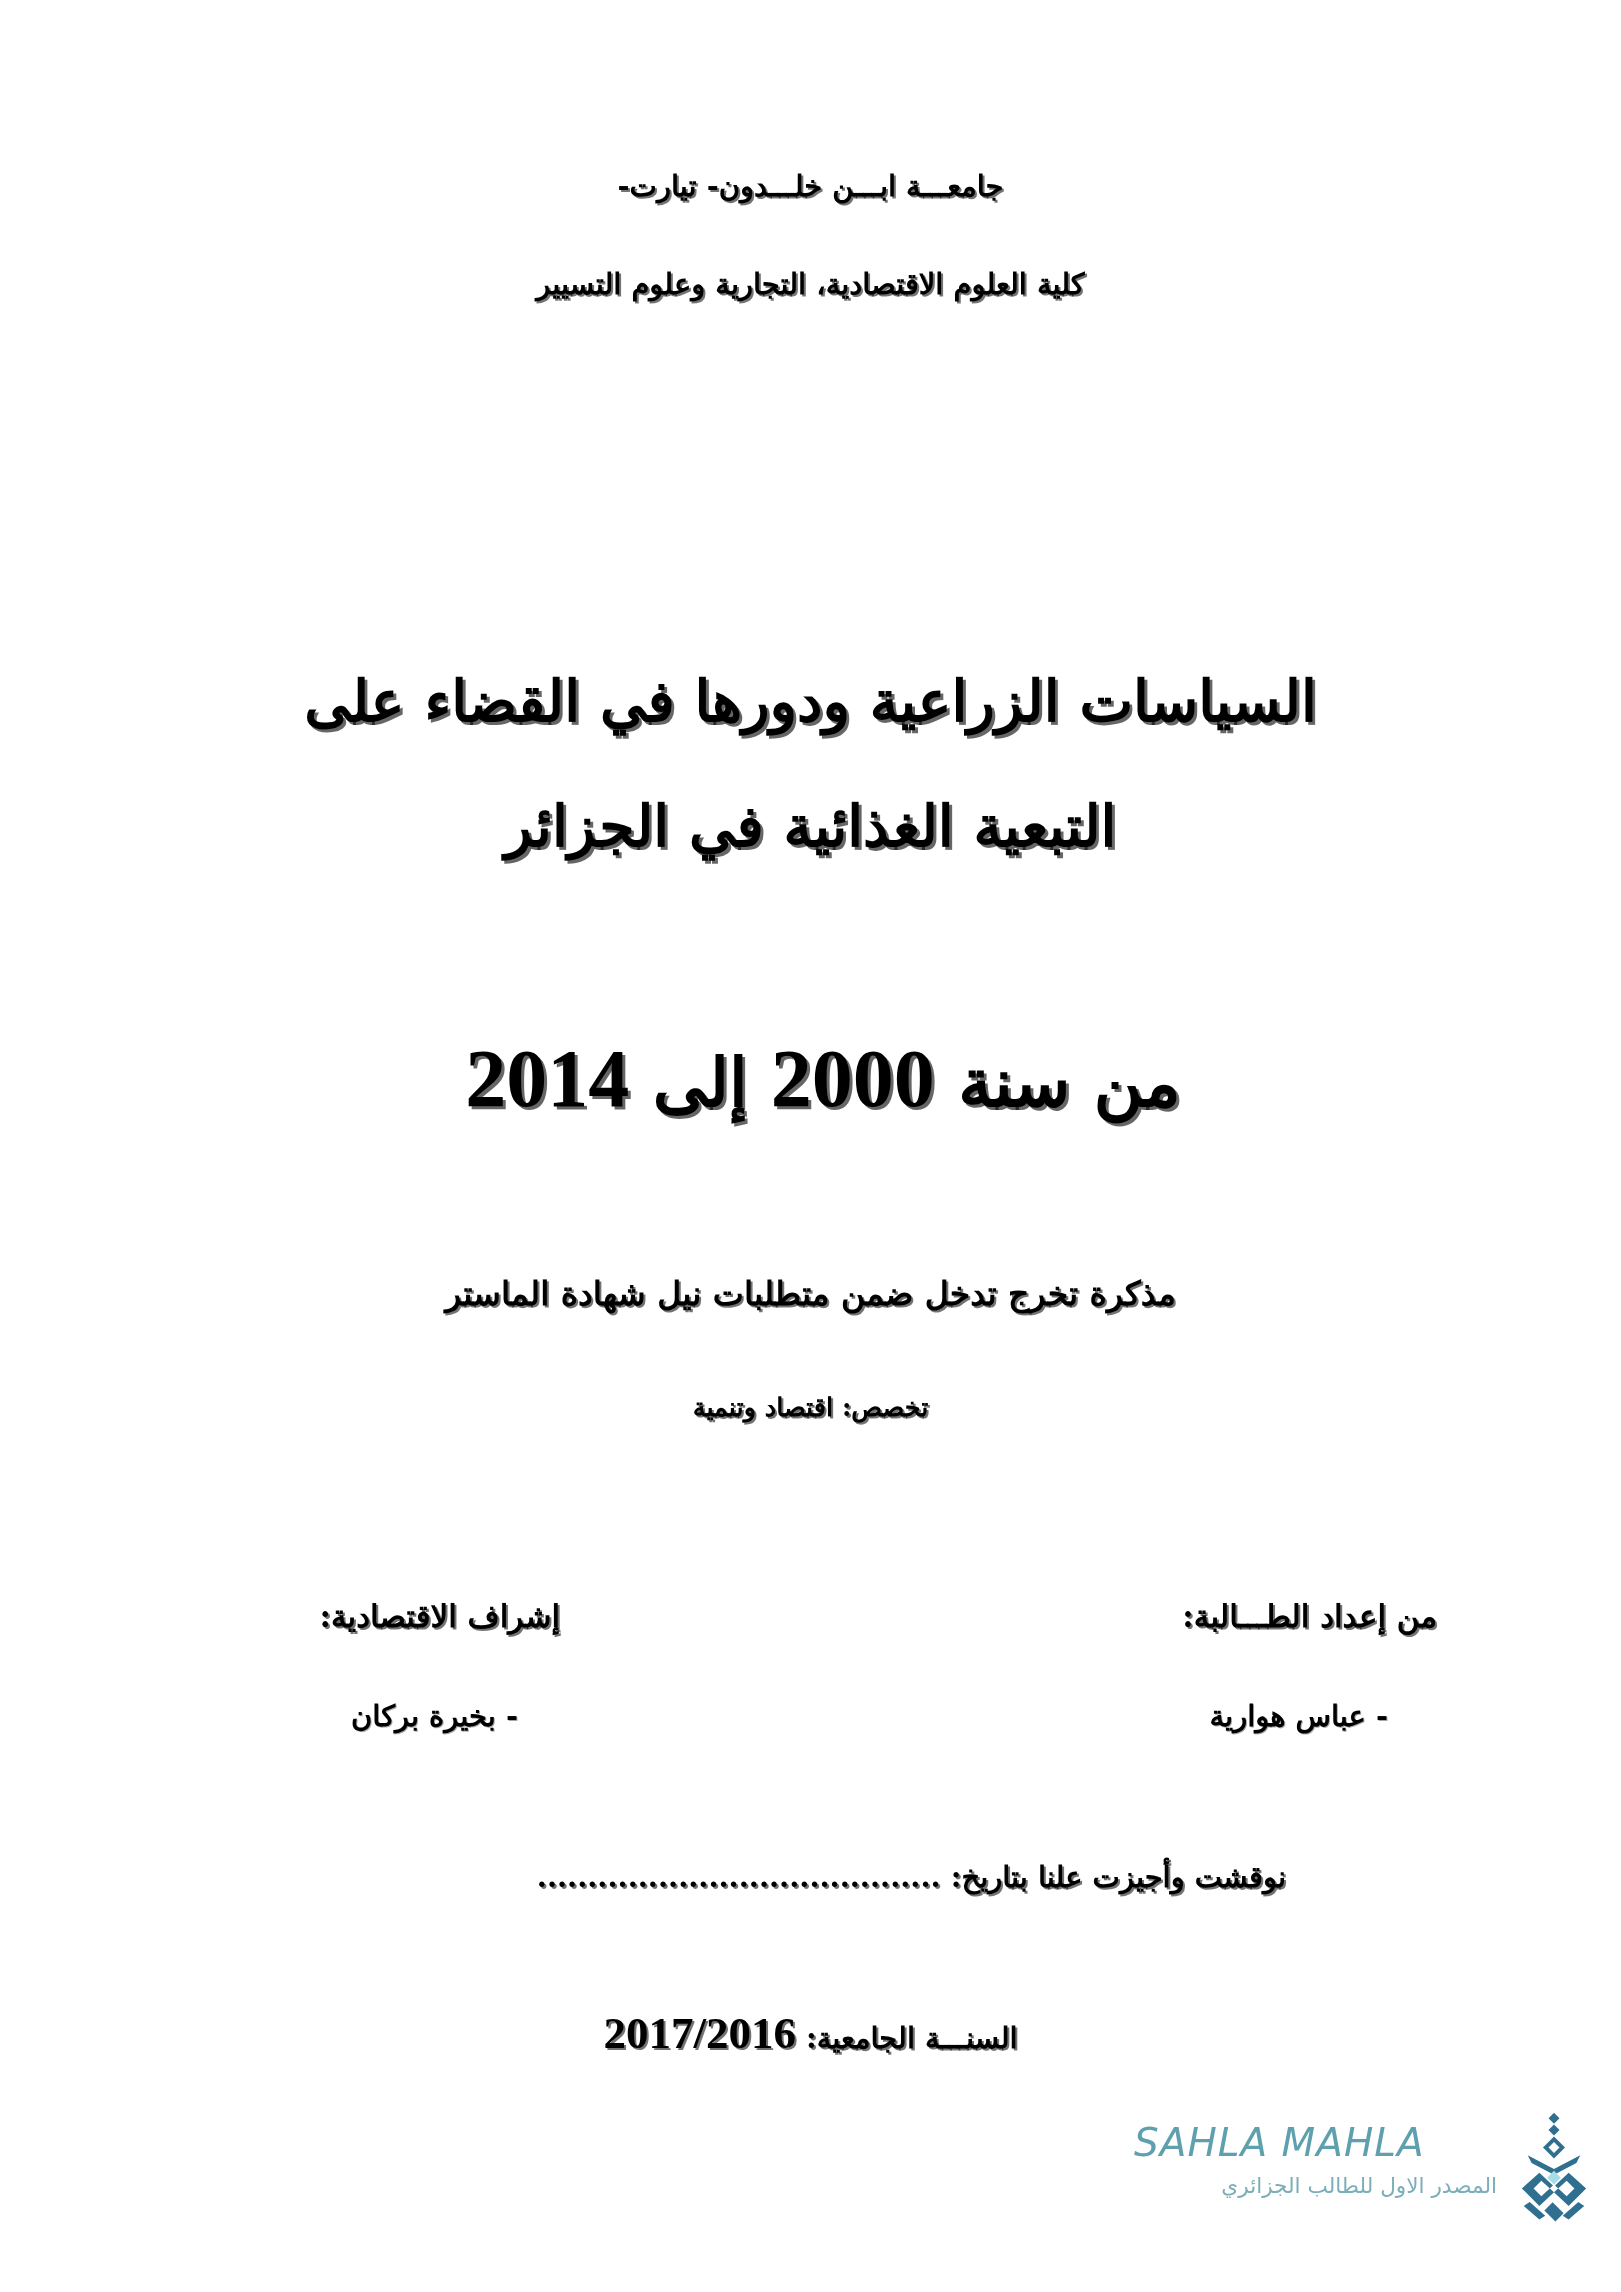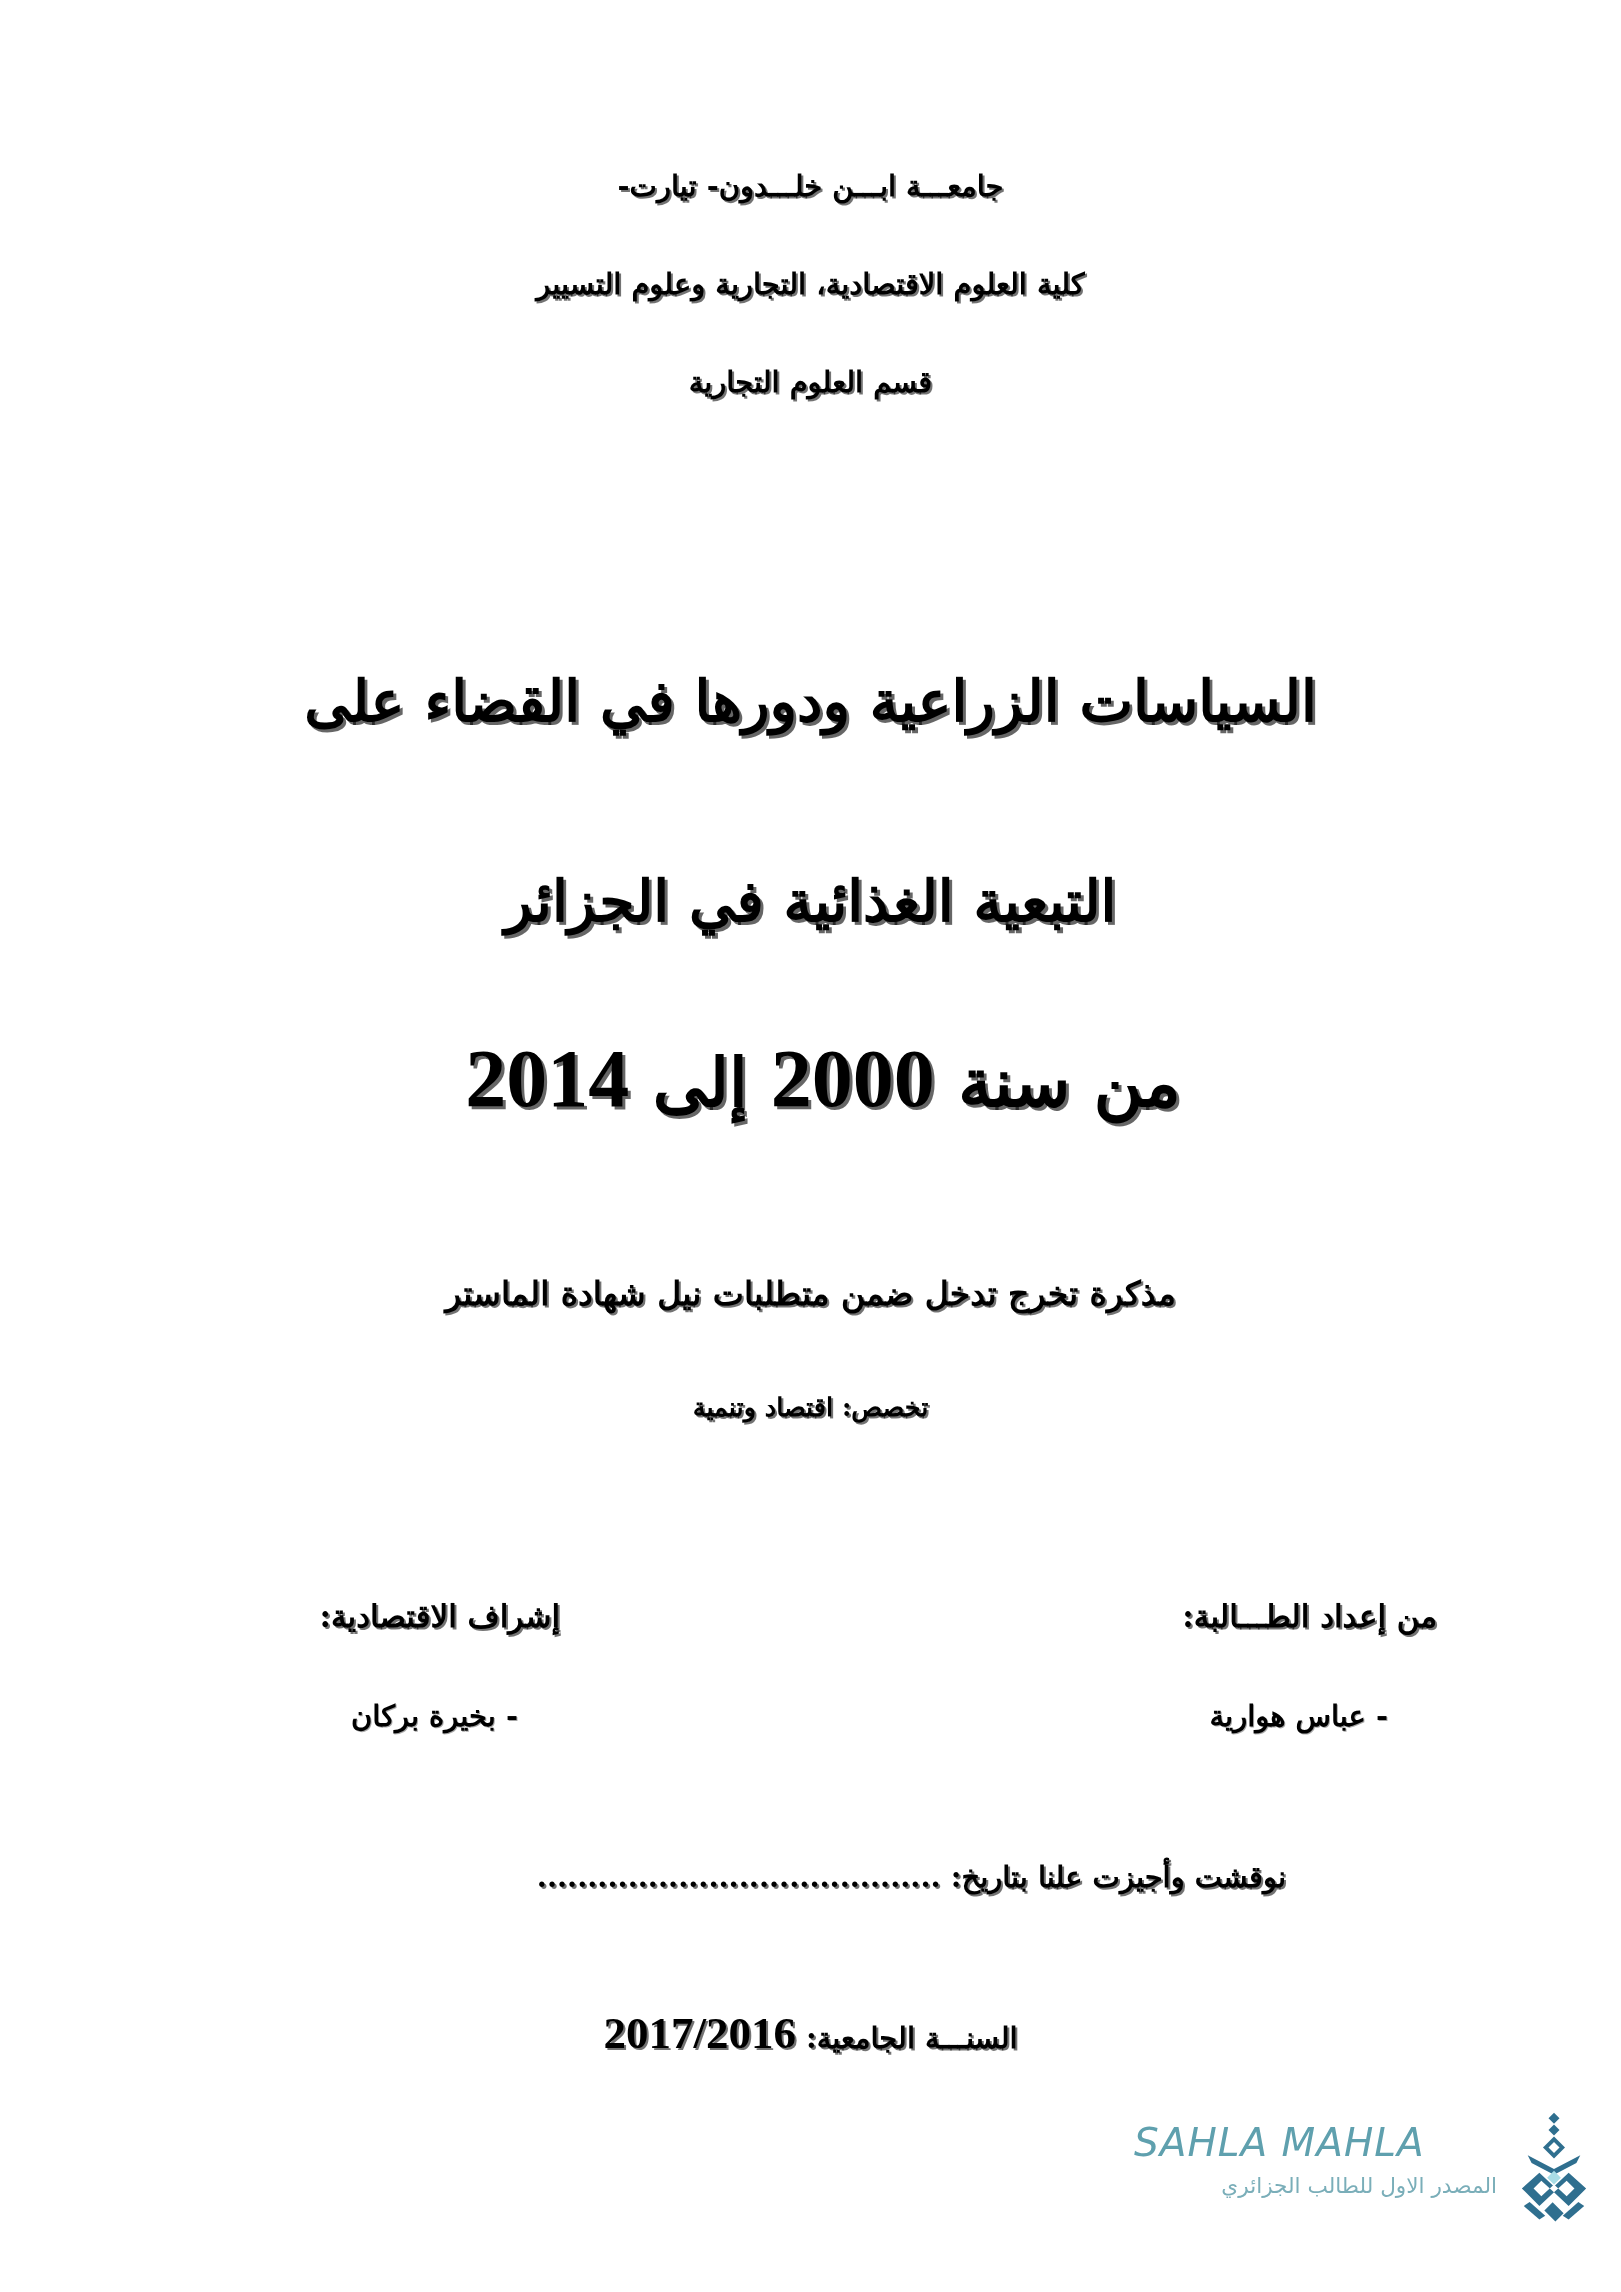--- a/index.html
+++ b/index.html
@@ -32,21 +32,21 @@
   .uni { top: 169px; font-size: 29px; }
   .fac { top: 267px; font-size: 29px; }
   .dep { top: 365px; font-size: 29px; }
 
   .title {
     font-size: 57px;
     letter-spacing: 0px;
     text-shadow: 2.9px 2.9px 0 rgba(0,0,0,0.6);
   }
   .t1 { top: 667px; }
-  .t2 { top: 867px; }
+  .t2 { top: 792px; }
   .t3 { top: 1032px; font-size: 67px; padding-left: 25px; }
   .t3 .num { font-family: "Liberation Serif", serif; font-size: 82px; }
 
   .memo { top: 1274px; font-size: 33px; }
   .spec { top: 1392px; font-size: 25.5px; }
 
   .col-label {
     position: absolute;
     top: 1598px;
     font-size: 31px;
@@ -130,21 +130,20 @@
     height: 110px;
   }
 </style>
 </head>
 <body>
 
 <div class="page">
 
   <div class="line uni">جامعـــة ابـــن خلـــدون- تيارت-</div>
   <div class="line fac">كلية العلوم الاقتصادية، التجارية وعلوم التسيير</div>
-  <div class="line dep">قسم العلوم التجارية</div>
 
   <div class="line title t1">السياسات الزراعية ودورها في القضاء على</div>
   <div class="line title t2">التبعية الغذائية في الجزائر</div>
   <div class="line title t3">
     <span>من سنة</span>
     <span class="num">2000</span>
     <span>إلى</span>
     <span class="num">2014</span>
   </div>
 

